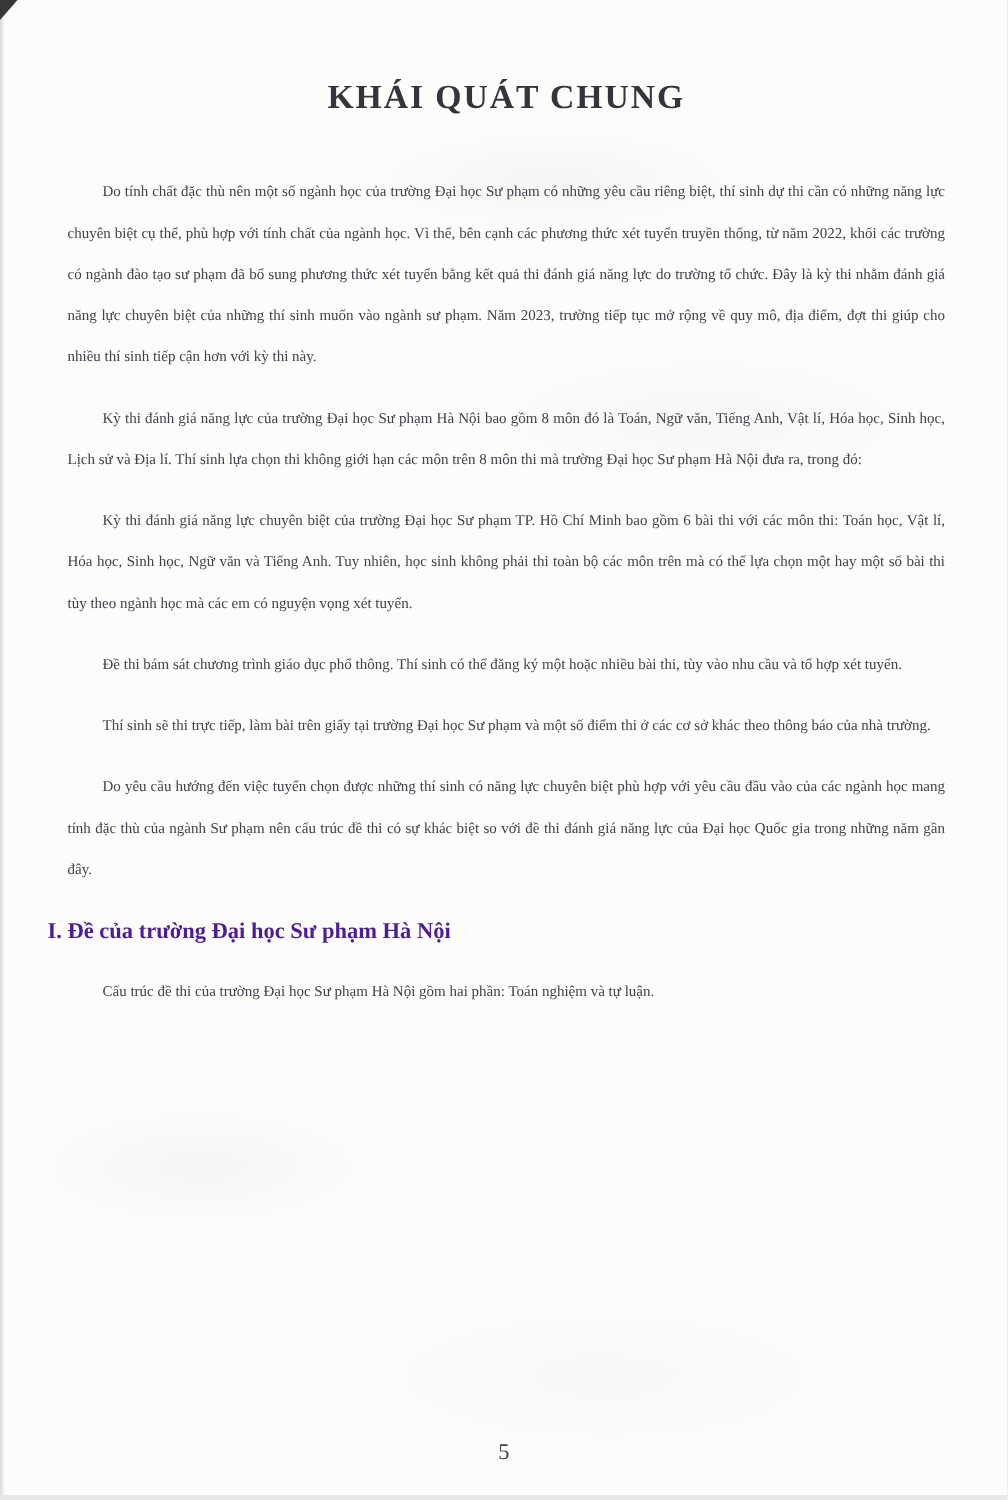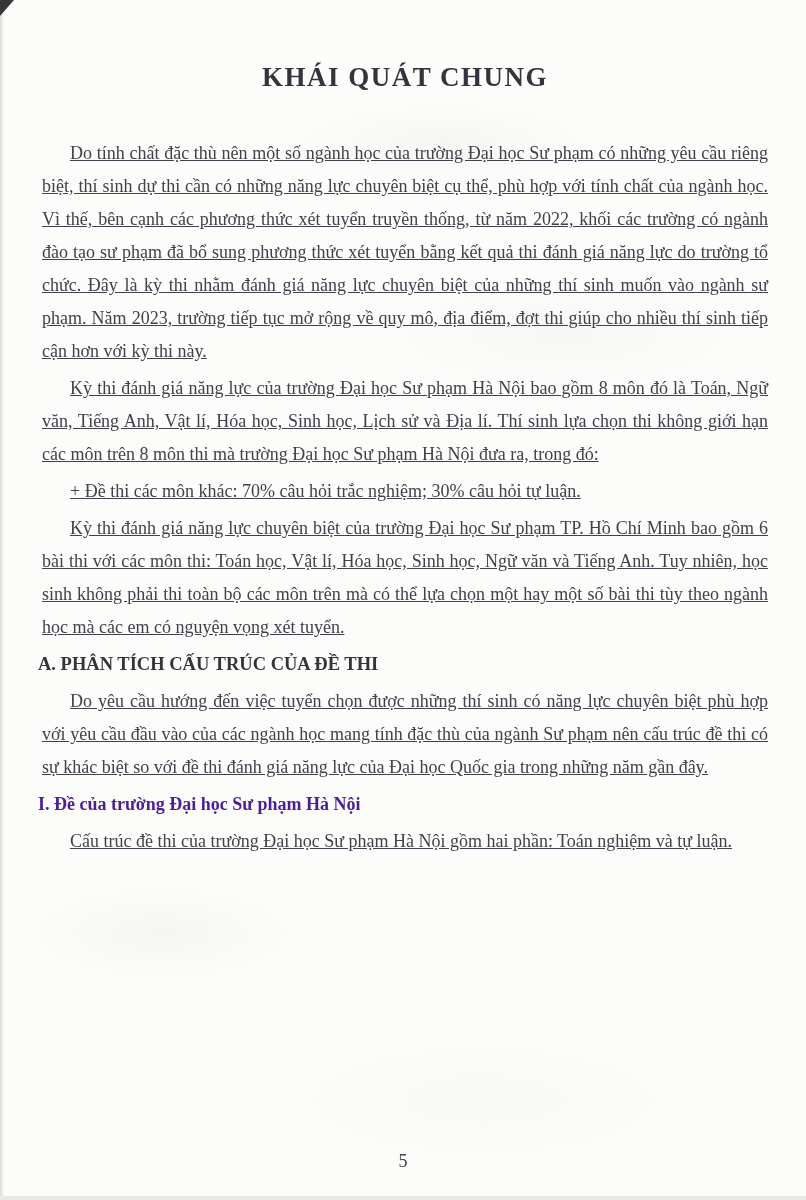--- a/index.html
+++ b/index.html
@@ -54,26 +54,25 @@
   }
   .title {
     margin: 0 0 44px 0;
     text-align: center;
     font-size: 27px;
     font-weight: bold;
     letter-spacing: 1.5px;
     color: #34343d;
   }
   .para {
-    margin: 4px;
-    font-size: 18px;
+    margin: 16px;
+    font-size: 12px;
     line-height: 33px;
     text-align: justify;
     text-indent: 28px;
-    text-decoration: underline;
   }
   .heading-a {
     margin: 0;
     font-size: 18.5px;
     line-height: 33px;
     font-weight: bold;
     color: #34343d;
     text-align: left;
     text-indent: 0;
   }
@@ -102,24 +101,24 @@
 <div class="page">
   <div class="scan-noise"></div>
   <div class="corner-mark"></div>
   <div class="edge-shadow"></div>
 
   <div class="content">
     <h1 class="title">KHÁI QUÁT CHUNG</h1>
 
     <p class="para">Do tính chất đặc thù nên một số ngành học của trường Đại học Sư phạm có những yêu cầu riêng biệt, thí sinh dự thi cần có những năng lực chuyên biệt cụ thể, phù hợp với tính chất của ngành học. Vì thế, bên cạnh các phương thức xét tuyển truyền thống, từ năm 2022, khối các trường có ngành đào tạo sư phạm đã bổ sung phương thức xét tuyển bằng kết quả thi đánh giá năng lực do trường tổ chức. Đây là kỳ thi nhằm đánh giá năng lực chuyên biệt của những thí sinh muốn vào ngành sư phạm. Năm 2023, trường tiếp tục mở rộng về quy mô, địa điểm, đợt thi giúp cho nhiều thí sinh tiếp cận hơn với kỳ thi này.</p>
     <p class="para">Kỳ thi đánh giá năng lực của trường Đại học Sư phạm Hà Nội bao gồm 8 môn đó là Toán, Ngữ văn, Tiếng Anh, Vật lí, Hóa học, Sinh học, Lịch sử và Địa lí. Thí sinh lựa chọn thi không giới hạn các môn trên 8 môn thi mà trường Đại học Sư phạm Hà Nội đưa ra, trong đó:</p>
-    <p class="para">+ Đề thi các môn khác: 70% câu hỏi trắc nghiệm; 30% câu hỏi tự luận.</p>
     <p class="para">Kỳ thi đánh giá năng lực chuyên biệt của trường Đại học Sư phạm TP. Hồ Chí Minh bao gồm 6 bài thi với các môn thi: Toán học, Vật lí, Hóa học, Sinh học, Ngữ văn và Tiếng Anh. Tuy nhiên, học sinh không phải thi toàn bộ các môn trên mà có thể lựa chọn một hay một số bài thi tùy theo ngành học mà các em có nguyện vọng xét tuyển.</p>
+    <p class="para">Đề thi bám sát chương trình giáo dục phổ thông. Thí sinh có thể đăng ký một hoặc nhiều bài thi, tùy vào nhu cầu và tổ hợp xét tuyển.</p>
+    <p class="para">Thí sinh sẽ thi trực tiếp, làm bài trên giấy tại trường Đại học Sư phạm và một số điểm thi ở các cơ sở khác theo thông báo của nhà trường.</p>
 
-    <h2 class="heading-a">A. PHÂN TÍCH CẤU TRÚC CỦA ĐỀ THI</h2>
 
     <p class="para">Do yêu cầu hướng đến việc tuyển chọn được những thí sinh có năng lực chuyên biệt phù hợp với yêu cầu đầu vào của các ngành học mang tính đặc thù của ngành Sư phạm nên cấu trúc đề thi có sự khác biệt so với đề thi đánh giá năng lực của Đại học Quốc gia trong những năm gần đây.</p>
 
     <h3 class="heading-i">I. Đề của trường Đại học Sư phạm Hà Nội</h3>
 
     <p class="para">Cấu trúc đề thi của trường Đại học Sư phạm Hà Nội gồm hai phần: Toán nghiệm và tự luận.</p>
   </div>
 
   <div class="page-number">5</div>
 </div>

